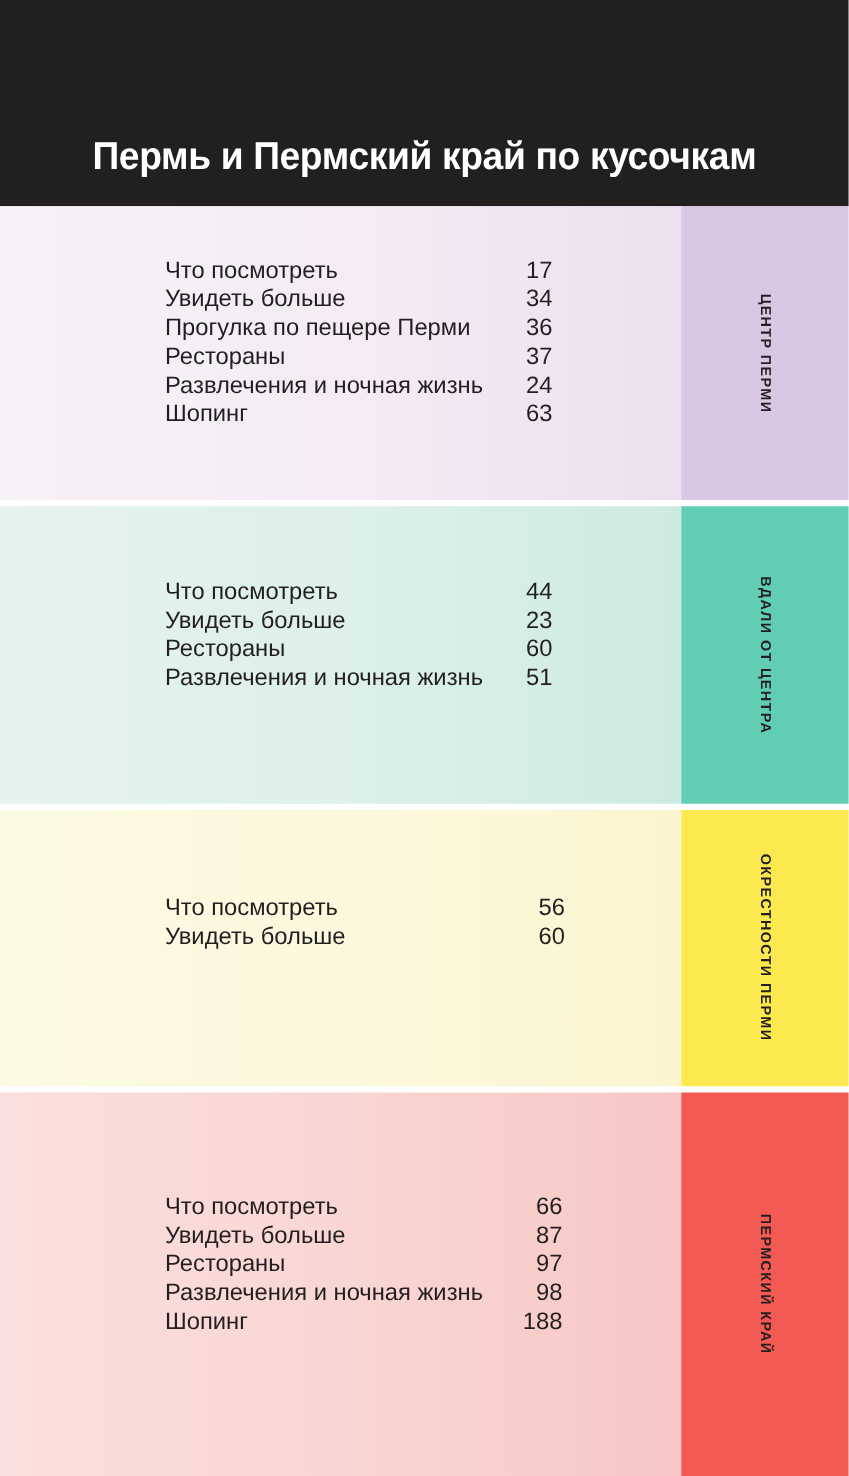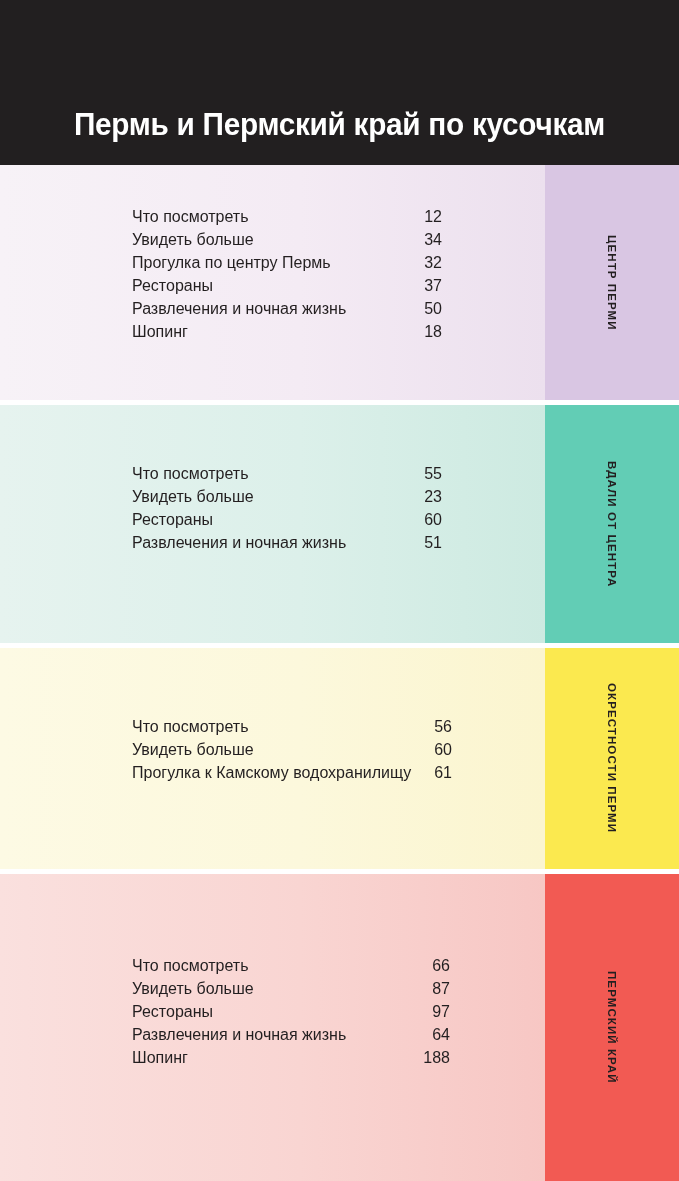--- a/index.html
+++ b/index.html
@@ -63,21 +63,21 @@
     right: 10px;
     width: 310px;
   }
   .toc-row {
     display: flex;
     flex-direction: row;
     align-items: flex-start;
     height: 23px;
     line-height: 23px;
     color: #231f20;
-    font-size: 16px;
+    font-size: 19px;
   }
   .toc-label {
     flex: 1 1 auto;
     white-space: nowrap;
   }
   .toc-page {
     flex: 0 0 auto;
     text-align: right;
     min-width: 28px;
   }
@@ -150,55 +150,55 @@
 
   <div class="header">
     <div class="header-title">Пермь и Пермский край по кусочкам</div>
   </div>
 
   <div class="section" id="section-0">
     <div class="section-body">
       <div class="toc-list">
         <div class="toc-row">
           <span class="toc-label">Что посмотреть</span>
-          <span class="toc-page">12</span>
+          <span class="toc-page">17</span>
         </div>
         <div class="toc-row">
           <span class="toc-label">Увидеть больше</span>
           <span class="toc-page">34</span>
         </div>
         <div class="toc-row">
-          <span class="toc-label">Прогулка по центру Пермь</span>
-          <span class="toc-page">32</span>
+          <span class="toc-label">Прогулка по пещере Перми</span>
+          <span class="toc-page">36</span>
         </div>
         <div class="toc-row">
           <span class="toc-label">Рестораны</span>
           <span class="toc-page">37</span>
         </div>
         <div class="toc-row">
           <span class="toc-label">Развлечения и ночная жизнь</span>
-          <span class="toc-page">50</span>
+          <span class="toc-page">24</span>
         </div>
         <div class="toc-row">
           <span class="toc-label">Шопинг</span>
-          <span class="toc-page">18</span>
+          <span class="toc-page">63</span>
         </div>
       </div>
     </div>
     <div class="tab">
       <div class="tab-label">ЦЕНТР ПЕРМИ</div>
     </div>
   </div>
 
   <div class="section" id="section-1">
     <div class="section-body">
       <div class="toc-list">
         <div class="toc-row">
           <span class="toc-label">Что посмотреть</span>
-          <span class="toc-page">55</span>
+          <span class="toc-page">44</span>
         </div>
         <div class="toc-row">
           <span class="toc-label">Увидеть больше</span>
           <span class="toc-page">23</span>
         </div>
         <div class="toc-row">
           <span class="toc-label">Рестораны</span>
           <span class="toc-page">60</span>
         </div>
         <div class="toc-row">
@@ -216,24 +216,20 @@
     <div class="section-body">
       <div class="toc-list">
         <div class="toc-row">
           <span class="toc-label">Что посмотреть</span>
           <span class="toc-page">56</span>
         </div>
         <div class="toc-row">
           <span class="toc-label">Увидеть больше</span>
           <span class="toc-page">60</span>
         </div>
-        <div class="toc-row">
-          <span class="toc-label">Прогулка к Камскому водохранилищу</span>
-          <span class="toc-page">61</span>
-        </div>
       </div>
     </div>
     <div class="tab">
       <div class="tab-label">ОКРЕСТНОСТИ ПЕРМИ</div>
     </div>
   </div>
 
   <div class="section" id="section-3">
     <div class="section-body">
       <div class="toc-list">
@@ -244,21 +240,21 @@
         <div class="toc-row">
           <span class="toc-label">Увидеть больше</span>
           <span class="toc-page">87</span>
         </div>
         <div class="toc-row">
           <span class="toc-label">Рестораны</span>
           <span class="toc-page">97</span>
         </div>
         <div class="toc-row">
           <span class="toc-label">Развлечения и ночная жизнь</span>
-          <span class="toc-page">64</span>
+          <span class="toc-page">98</span>
         </div>
         <div class="toc-row">
           <span class="toc-label">Шопинг</span>
           <span class="toc-page">188</span>
         </div>
       </div>
     </div>
     <div class="tab">
       <div class="tab-label">ПЕРМСКИЙ КРАЙ</div>
     </div>

